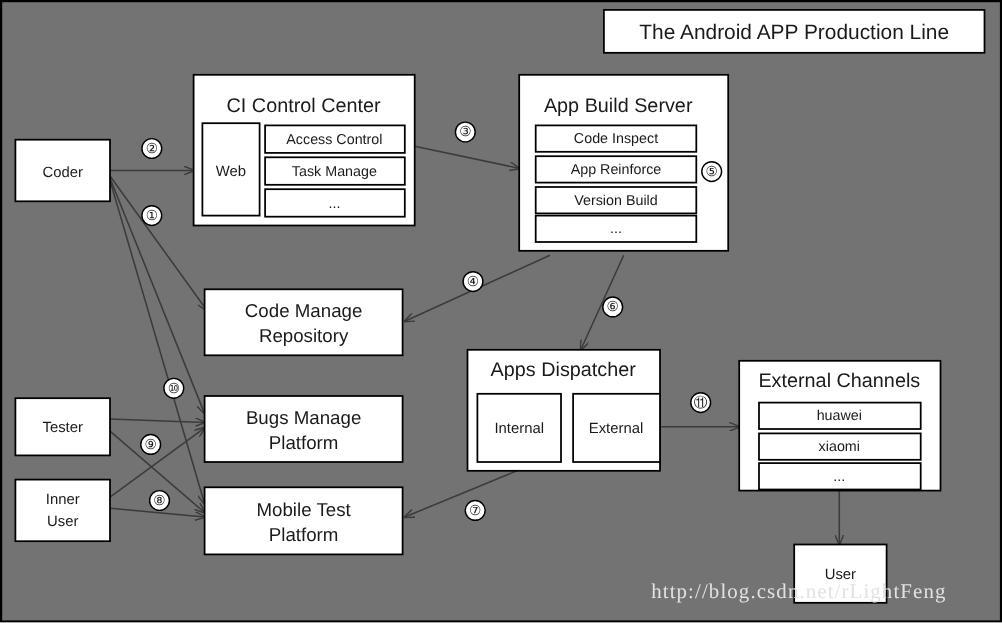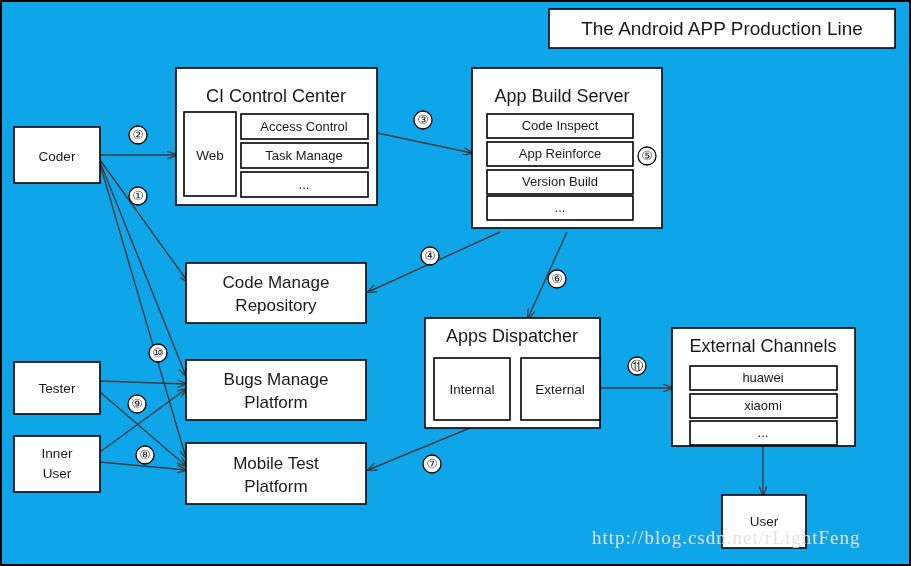--- a/index.html
+++ b/index.html
@@ -1,17 +1,17 @@
 <!DOCTYPE html>
 <html><head>
 <meta charset="utf-8">
 <style>
   html,body{margin:0;padding:0;background:#fff;}
   body{font-family:"Liberation Sans", sans-serif;}
-  #canvas{position:relative;width:911px;height:566px;background:#0ea5e9;overflow:hidden;}
+  #canvas{position:relative;width:911px;height:566px;background:#737373;overflow:hidden;}
   #diagram{position:absolute;top:0;left:0;width:911px;height:566px;}
   .bx{fill:#ffffff;stroke:#000000;stroke-width:1.6;}
   .bx-outer{fill:none;stroke:#000000;stroke-width:2;}
   .ln{stroke:#3b3b3b;stroke-width:1.4;fill:none;}
   .circ{fill:#ffffff;stroke:#000000;stroke-width:1.3;}
   text{font-family:"Liberation Sans", sans-serif;fill:#1a1a1a;}
   .t-title{font-size:19px;}
   .t-head{font-size:18px;}
   .t-box{font-size:17px;}
   .t-sub{font-size:13.5px;}

